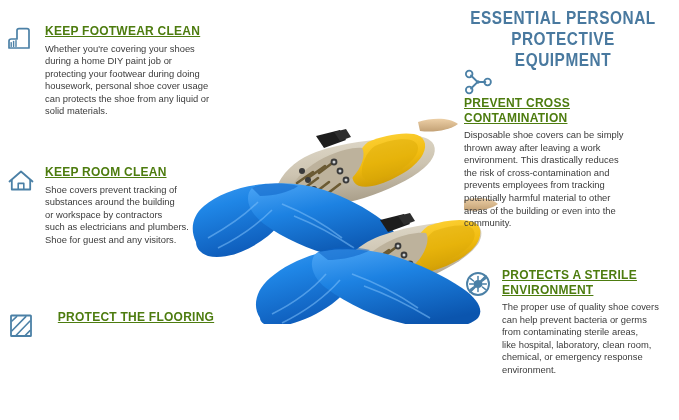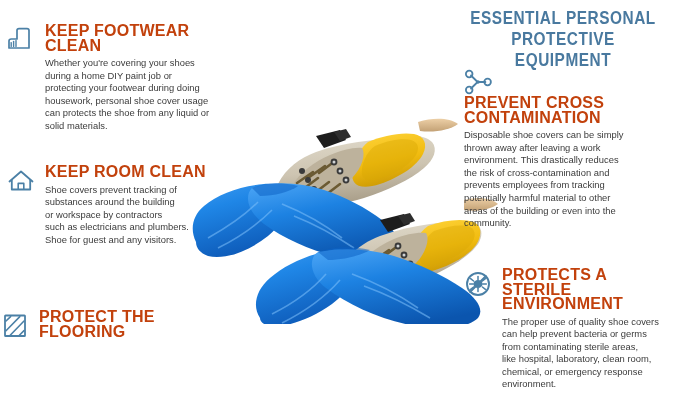--- a/index.html
+++ b/index.html
@@ -34,39 +34,40 @@
   .feature { position:absolute; display:flex; align-items:flex-start; }
   .feature .ic {
     flex:0 0 auto;
     width:30px; height:28px;
     margin-right:9px;
     margin-top:2px;
     display:block;
   }
   .feature .bodywrap { flex:1 1 auto; }
   .feature h3 {
-    font-size:16px;
+    font-size:12px;
     font-weight:bold;
     letter-spacing:0.25px;
     line-height:14.5px;
-    color:#c2410c;
+    color:#4d7c0f;
     margin-bottom:4px;
     white-space:pre-line;
+    text-decoration:underline;
   }
   .feature p {
     font-size:9.4px;
     line-height:12.6px;
     color:#3b3b3b;
     white-space:pre-line;
   }
 
   
   #f-footwear { left:6px;  top:24px;  width:215px; }
   #f-room     { left:6px;  top:165px; width:208px; }
-  #f-floor    { left:0;  top:310px; width:221px; }
+  #f-floor    { left:6px;  top:310px; width:221px;text-align:center; }
 
   
   #f-cross    { left:463px; top:66px;  width:212px;flex-direction:column; }
   #f-sterile  { left:463px; top:268px; width:212px;justify-content:flex-end; }
 
   #f-cross .bodywrap  { padding-left:1px; }
 
   
   #product {
     position:absolute;

